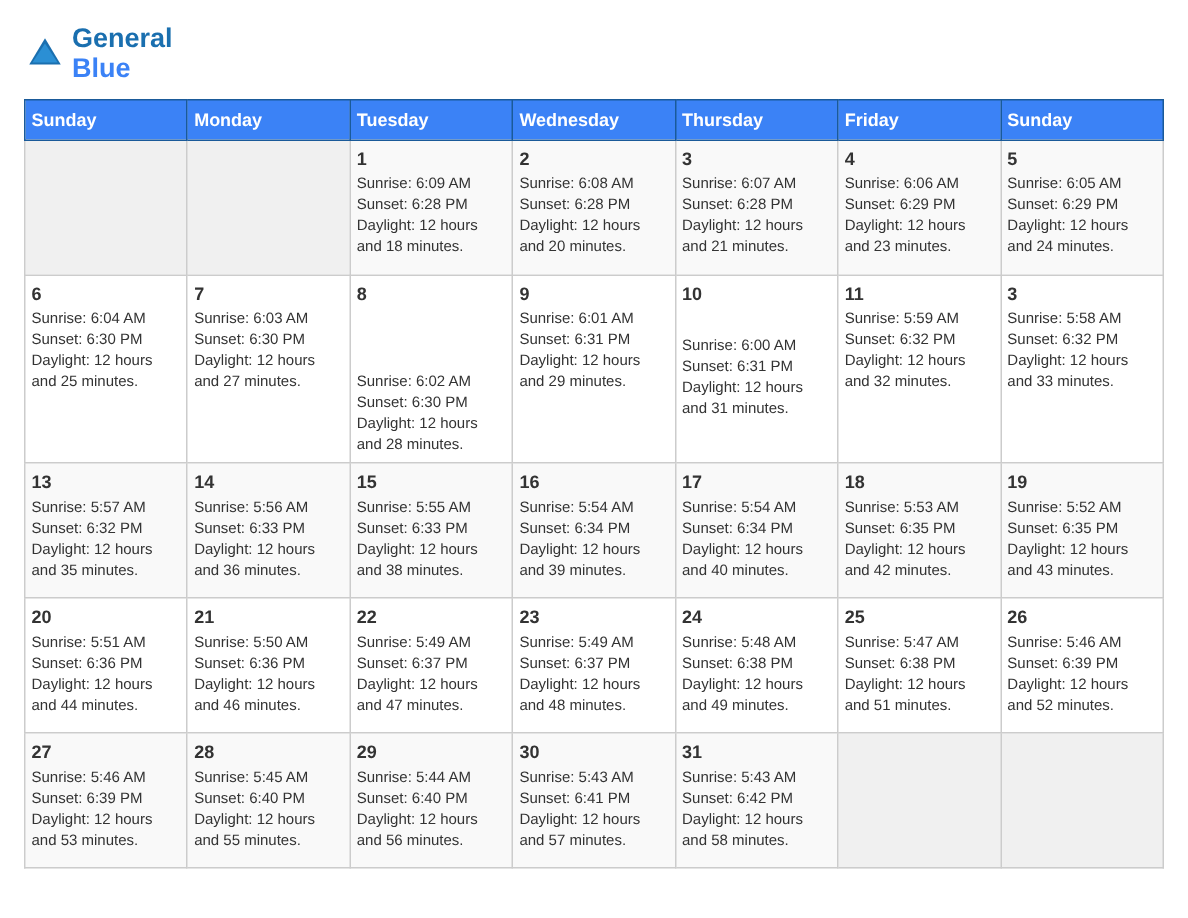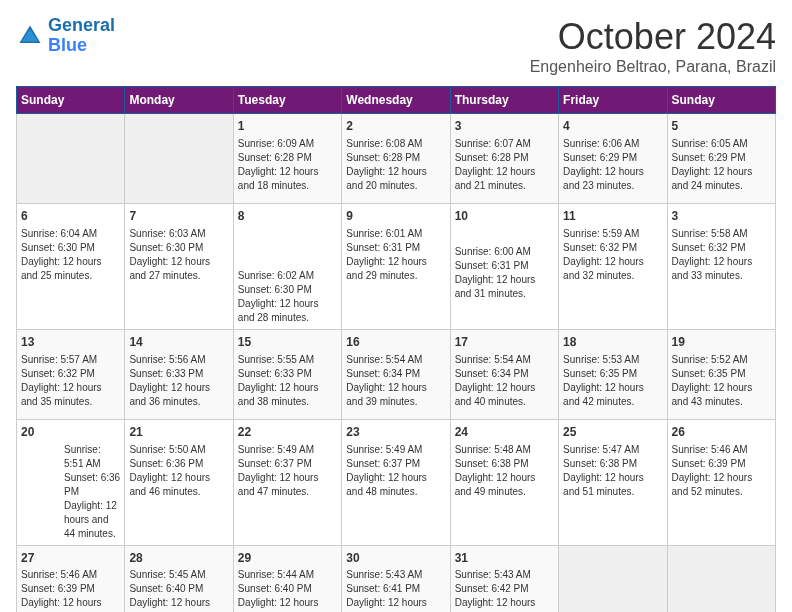--- a/index.html
+++ b/index.html
@@ -6,21 +6,21 @@
     body {
       font-family: Arial, sans-serif;
       background: #fff;
       width: 792px;
       min-height: 612px;
       padding: 16px;
     }
     .header {
       display: flex;
       justify-content: space-between;
-      align-items: flex-start;
+      align-items: flex-end;
       margin-bottom: 10px;
     }
     .logo {
       display: flex;
       align-items: center;
       gap: 4px;
     }
     .logo-text {
       font-size: 18px;
       font-weight: bold;
@@ -45,21 +45,21 @@
     .location-title {
       font-size: 16px;
       color: #555;
     }
     table {
       width: 100%;
       border-collapse: collapse;
       font-size: 11px;
     }
     thead tr th {
-      background-color: #701a75;
+      background-color: #3b82f6;
       color: #fff;
       padding: 6px 4px;
       text-align: left;
       font-size: 12px;
       font-weight: bold;
       border: 1px solid #1a5a99;
     }
     tbody tr td {
       border: 1px solid #ccc;
       vertical-align: top;
@@ -96,24 +96,20 @@
 <div class="header">
   <div class="logo">
     <svg class="logo-icon" viewBox="0 0 40 40" xmlns="http://www.w3.org/2000/svg">
       <polygon points="20,5 35,30 5,30" fill="#1a6faf"></polygon>
       <polygon points="20,10 32,28 8,28" fill="#2b8fd4"></polygon>
     </svg>
     <div class="logo-text">
       <span>General</span><br>
       <span style="color:#3b82f6">Blue</span>
     </div>
-  </div>
-  <div class="title-block">
-    <div class="month-title">October 2024</div>
-    <div class="location-title">Engenheiro Beltrao, Parana, Brazil</div>
   </div>
 </div>
 
 <table>
   <thead>
     <tr>
       <th>Sunday</th>
       <th>Monday</th>
       <th>Tuesday</th>
       <th>Wednesday</th>
@@ -241,21 +237,21 @@
         <td>
           <span class="day-number">19</span>
           <div class="day-info" style="white-space: pre-line;">Sunrise: 5:52 AM
 Sunset: 6:35 PM
 Daylight: 12 hours and 43 minutes.</div>
         </td>
       </tr>
       <tr>
         <td>
           <span class="day-number">20</span>
-          <div class="day-info" style="white-space: pre-line; margin-left: 43px;">Sunrise: 5:51 AM
+          <div class="day-info" style="white-space: pre-line;">Sunrise: 5:51 AM
 Sunset: 6:36 PM
 Daylight: 12 hours and 44 minutes.</div>
         </td>
         <td>
           <span class="day-number">21</span>
           <div class="day-info" style="white-space: pre-line;">Sunrise: 5:50 AM
 Sunset: 6:36 PM
 Daylight: 12 hours and 46 minutes.</div>
         </td>
         <td>

